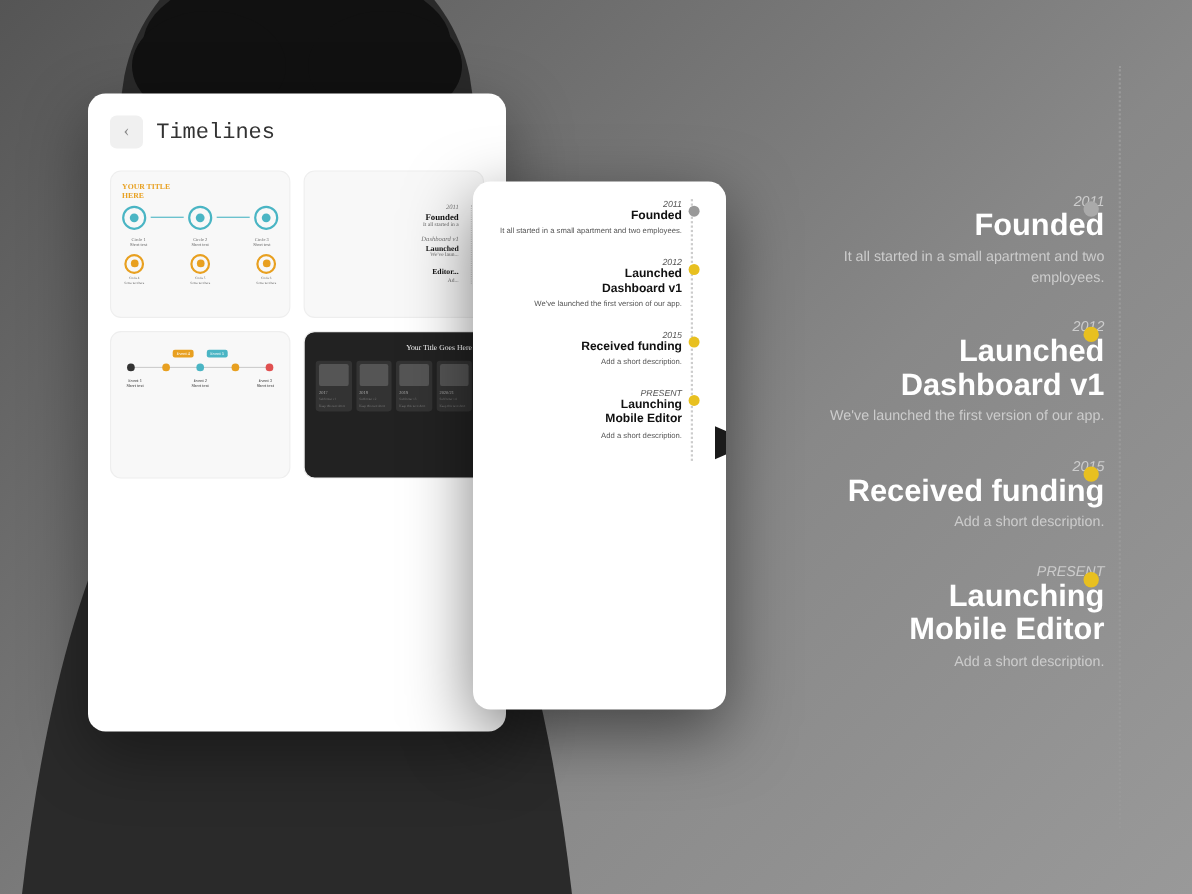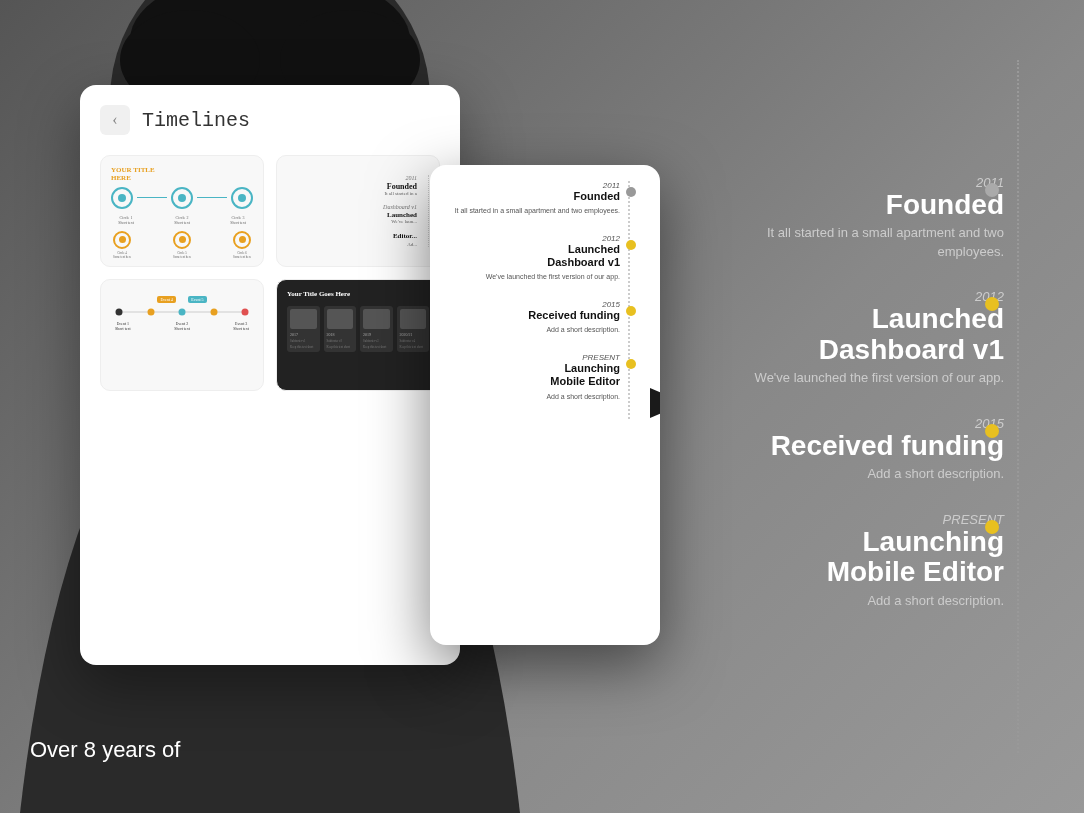--- a/index.html
+++ b/index.html
@@ -102,21 +102,21 @@
     .templates-grid {
       display: grid;
       grid-template-columns: 1fr 1fr;
       gap: 12px;
     }
 
     .template-card {
       background: #f8f8f8;
       border-radius: 10px;
       padding: 10px;
-      height: 112px;
+      height: 134px;
       overflow: hidden;
       cursor: pointer;
       border: 1px solid #eee;
     }
 
     
     .template-card-1 {
       position: relative;
     }
 
@@ -172,22 +172,23 @@
     }
 
     
     .template-card-4 {
       background: #222;
     }
 
     .tmpl4-title {
       font-size: 7px;
       color: white;
-      font-weight: 700;
+      font-weight: 400;
       margin-bottom: 8px;
+      text-align: right;
     }
 
     .tmpl4-items {
       display: flex;
       gap: 4px;
     }
 
     .tmpl4-item {
       flex: 1;
       background: #333;
@@ -394,21 +395,20 @@
 
     <ellipse cx="300" cy="95" rx="130" ry="140" fill="#1a1a1a"></ellipse>
 
     <ellipse cx="300" cy="40" rx="140" ry="70" fill="#111"></ellipse>
     <ellipse cx="220" cy="60" rx="70" ry="50" fill="#111"></ellipse>
     <ellipse cx="380" cy="60" rx="70" ry="50" fill="#111"></ellipse>
   </svg>
 </div>
 
 <div class="bottom-text">
-  <div class="line1">Over 8 years of</div>
 </div>
 
 <div class="left-panel">
   <div class="panel-header">
     <div class="back-btn">
       <span>‹</span>
     </div>
     <div class="panel-title">Timelines</div>
   </div>
 

